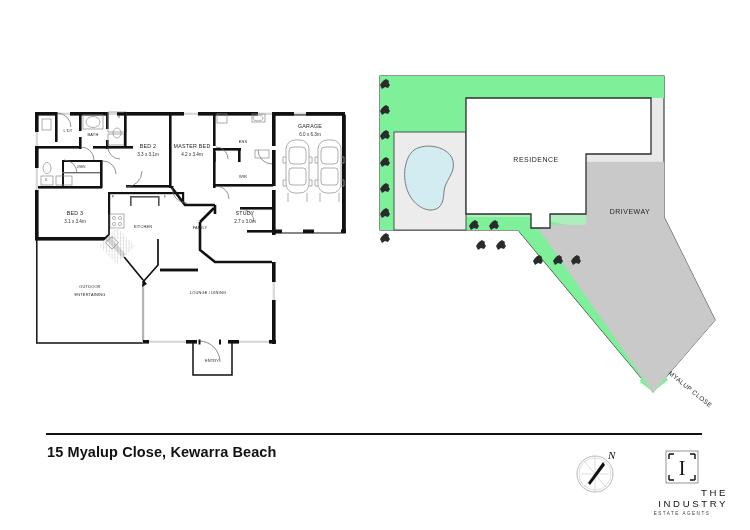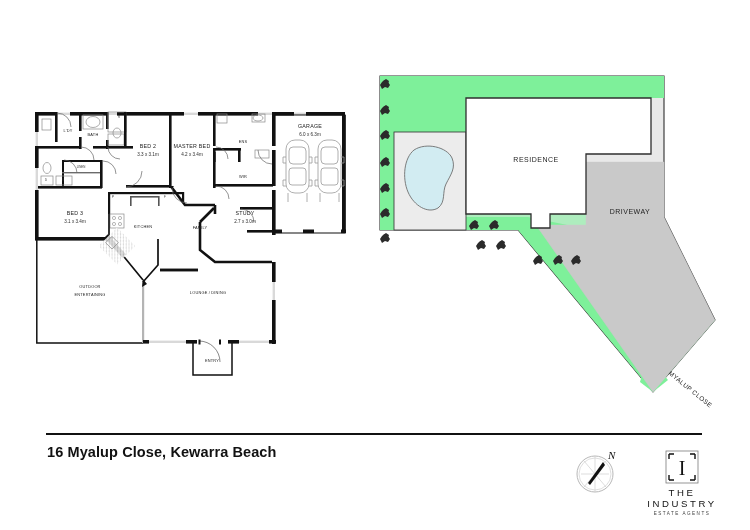--- a/index.html
+++ b/index.html
@@ -79,21 +79,21 @@
     font-family:"Liberation Sans", sans-serif;
   }
   .notes div{white-space:nowrap;}
 
   .compass{position:absolute;left:572px;top:446px;width:52px;height:52px;}
   .logo{position:absolute;left:636px;top:450px;width:92px;height:50px;}
   .logo .mark{
     position:relative;width:34px;height:34px;margin:0 auto;
   }
   .logo .brand{
-    text-align:center;font-size:9.6px;letter-spacing:2.6px;
+    text-align:right;font-size:9.6px;letter-spacing:2.6px;
     color:#111;margin-top:3px;font-family:"Liberation Sans", sans-serif;
   }
   .logo .sub{
     text-align:center;font-size:4.6px;letter-spacing:1.5px;
     color:#444;margin-top:1.5px;font-family:"Liberation Sans", sans-serif;
   }
 </style>
 </head>
 <body>
 
@@ -383,21 +383,21 @@
       <g>
         <text class="slabel" x="168" y="100">RESIDENCE</text>
         <text class="slabel" x="262" y="152">DRIVEWAY</text>
         <text class="streetlabel" x="300" y="312" transform="rotate(39 300 312)">MYALUP CLOSE</text>
       </g>
     </svg>
   </div>
 
   <div class="divider"></div>
 
-  <div class="title">16 Myalup Close, Kewarra Beach</div>
+  <div class="title">15 Myalup Close, Kewarra Beach</div>
 
 
   <div class="compass">
     <svg viewBox="0 0 52 52" width="52" height="52" xmlns="http://www.w3.org/2000/svg">
       <circle cx="23" cy="28" r="18" fill="none" stroke="#b8b8b8" stroke-width="1"></circle>
       <circle cx="23" cy="28" r="16" fill="none" stroke="#d0d0d0" stroke-width="0.7"></circle>
       <path d="M12 41 L34 15" stroke="#cfcfcf" stroke-width="0.7"></path>
       <path d="M12 15 L34 41" stroke="#cfcfcf" stroke-width="0.7"></path>
       <path d="M9 28 H37" stroke="#cfcfcf" stroke-width="0.7"></path>
       <path d="M23 10 V46" stroke="#cfcfcf" stroke-width="0.7"></path>

